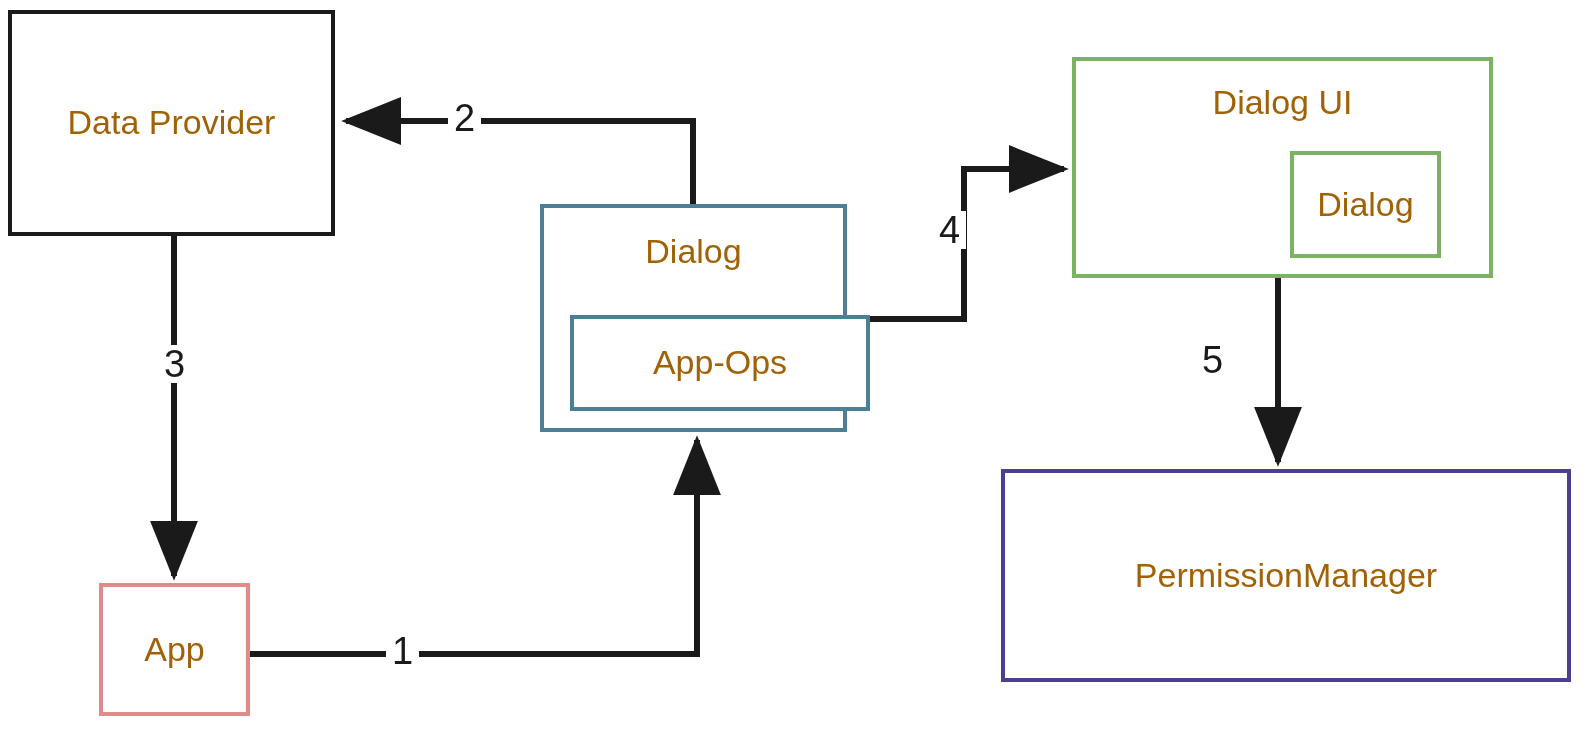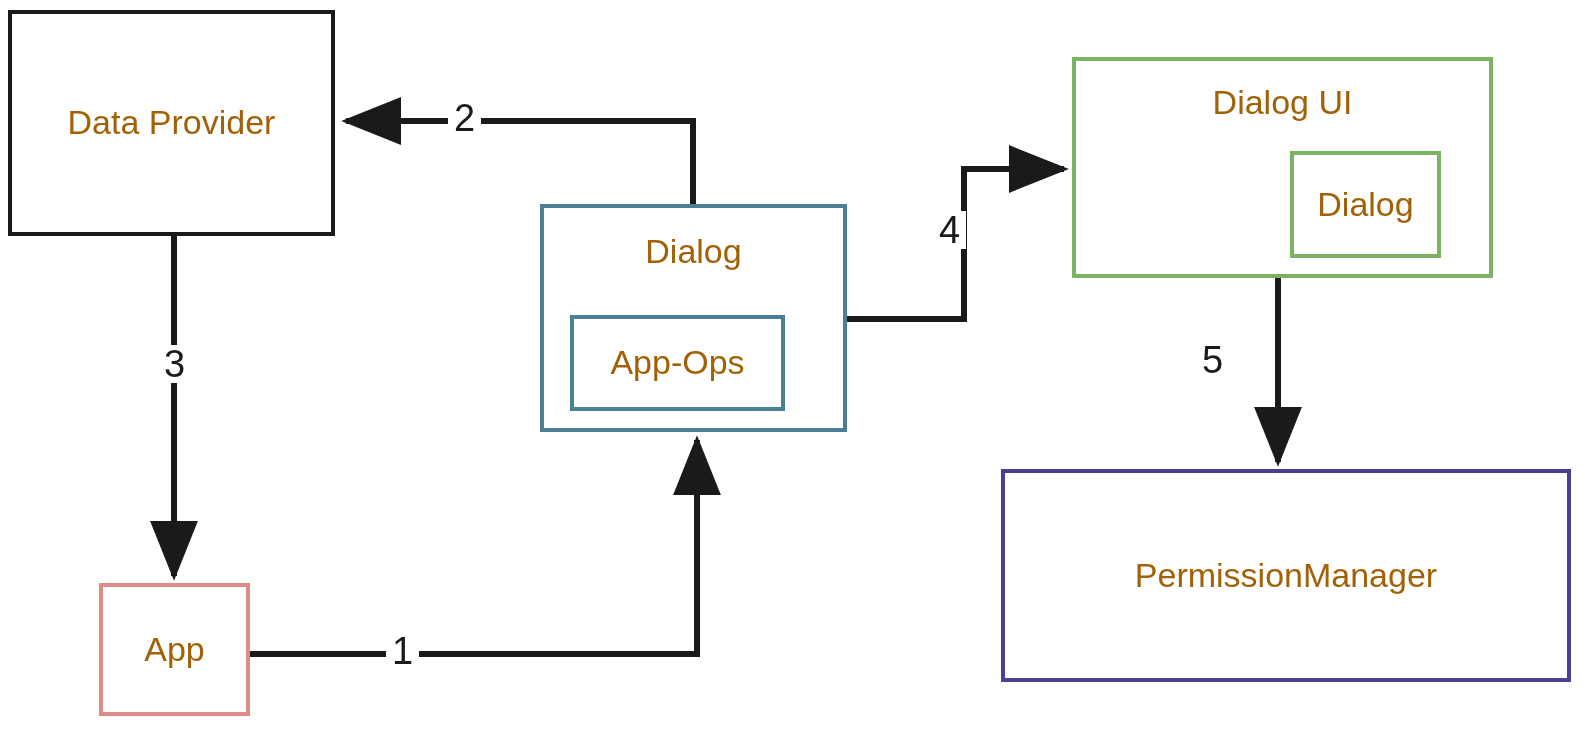--- a/index.html
+++ b/index.html
@@ -47,21 +47,21 @@
     width: 307px;
     height: 228px;
     border: 4px solid #4b7f96;
     align-items: flex-start;
     padding-top: 26px;
   }
   
   #node-app-ops {
     left: 570px;
     top: 315px;
-    width: 215px;
+    width: 300px;
     height: 96px;
     border: 4px solid #4b7f96;
     align-items: center;
   }
   
   #node-system-ui {
     left: 1072px;
     top: 57px;
     width: 421px;
     height: 221px;

